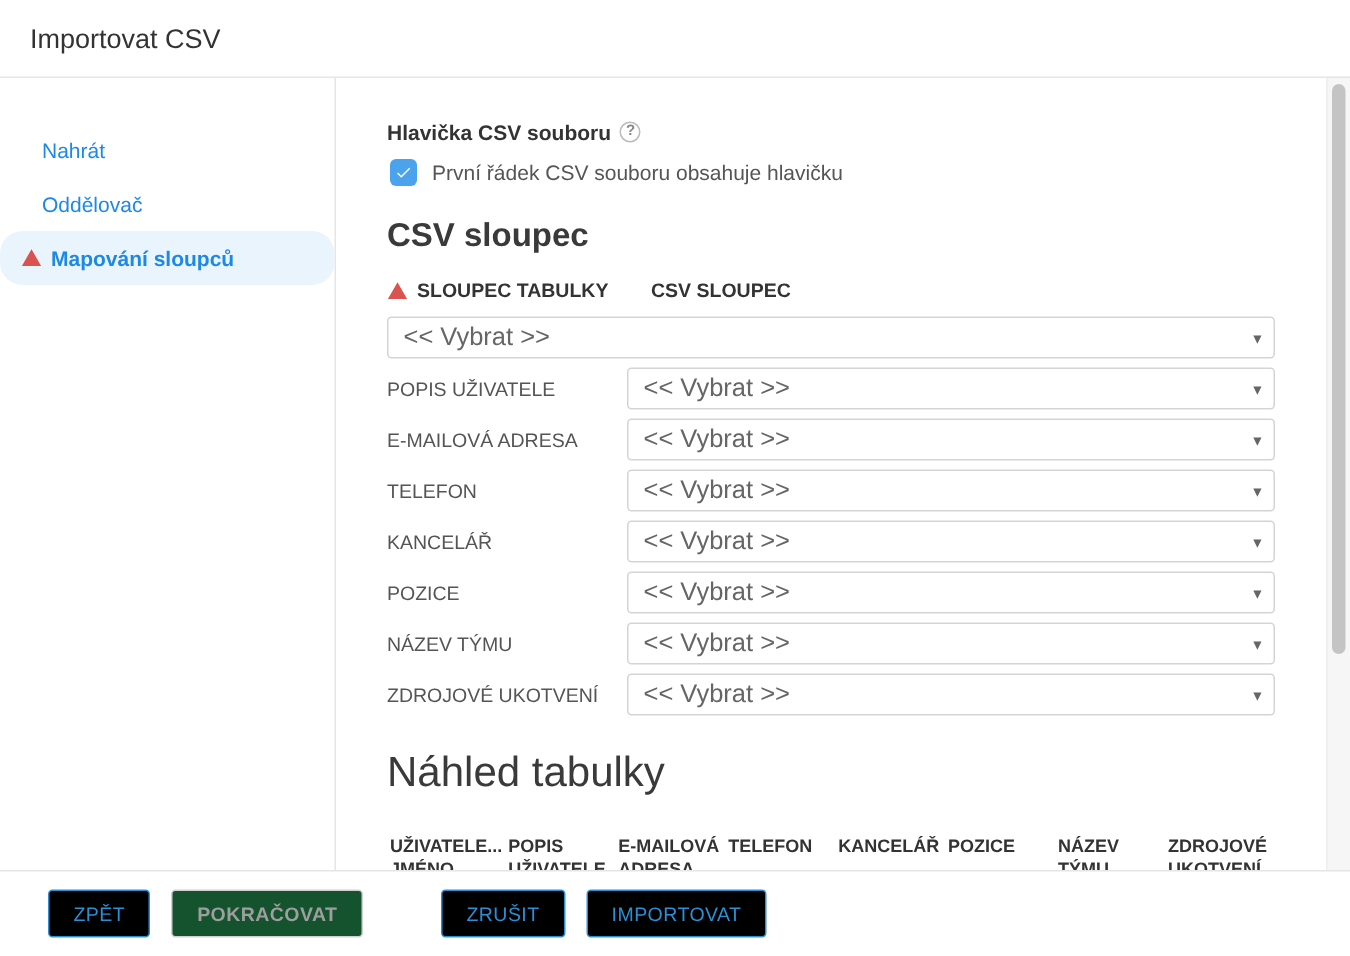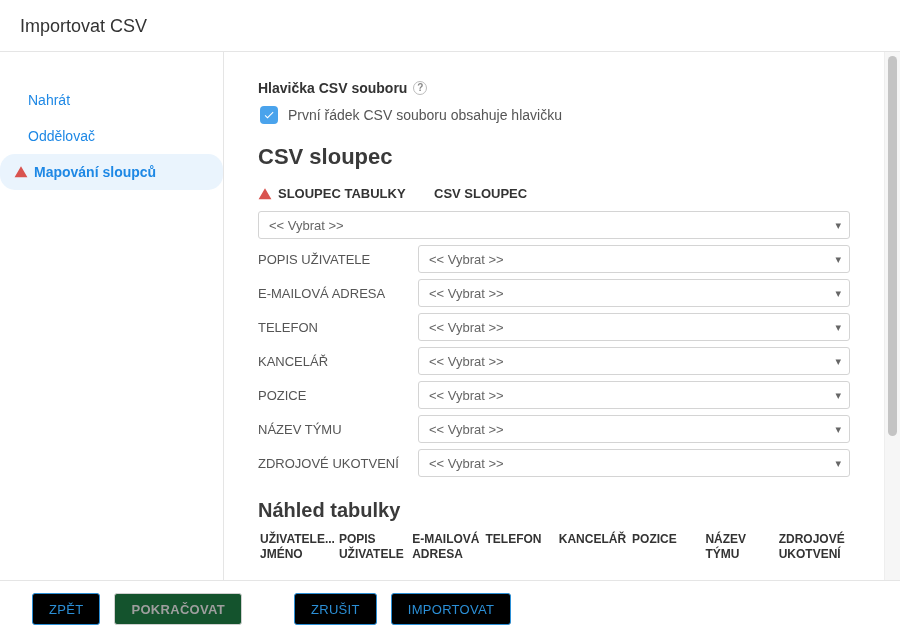--- a/index.html
+++ b/index.html
@@ -105,29 +105,29 @@
       font-size: 13px; font-weight: 700; color: #333;
     }
     .map-row {
       display: flex; align-items: center; margin-bottom: 6px;
     }
     .map-row .label {
       width: 160px; font-size: 13px; color: #555; text-transform: uppercase;
     }
     .map-row .select {
       flex: 1; height: 28px; border: 1px solid #d4d4d4; border-radius: 3px;
-      background: #fff; padding: 0 28px 0 10px; font-size: 13px; color: #666;
+      background: #fff; padding: 0 28px 0 10px; font-size: 17px; color: #666;
       display: flex; align-items: center; position: relative; cursor: pointer;
     }
     .map-row .select::after {
       content: '▾'; position: absolute; right: 8px; color: #666; font-size: 11px;
     }
     h2.preview-heading {
-      font-size: 20px; font-weight: 700; color: #3a3a3a;
-      margin-top: 22px; margin-bottom: 6px;
+      font-size: 28px; font-weight: 400; color: #3a3a3a;
+      margin-top: 22px; margin-bottom: 22px;
     }
     .preview-table-head {
       display: flex; gap: 4px; font-size: 12px; font-weight: 700;
       color: #333; padding: 4px 2px;
     }
     .preview-table-head > div { flex: 1; line-height: 1.25; }
     .footer {
       border-top: 1px solid #e5e5e5;
       padding: 12px 32px;
       display: flex; align-items: center; gap: 14px;

